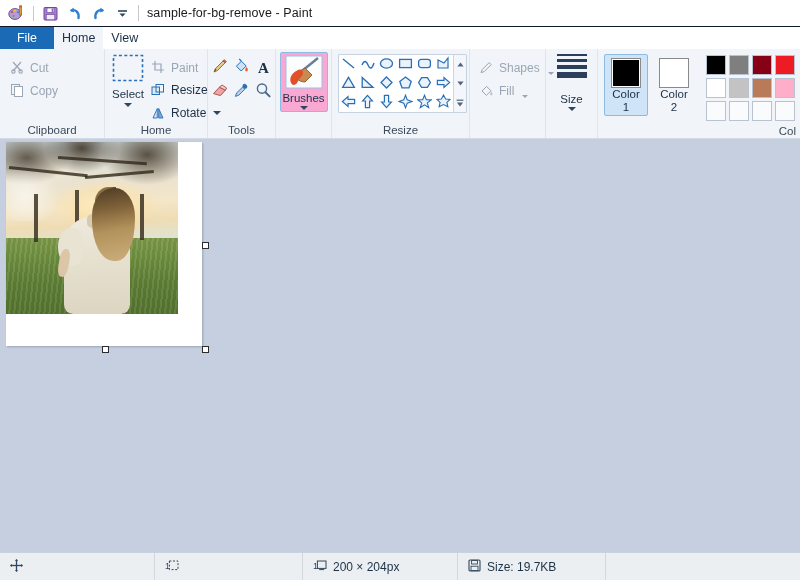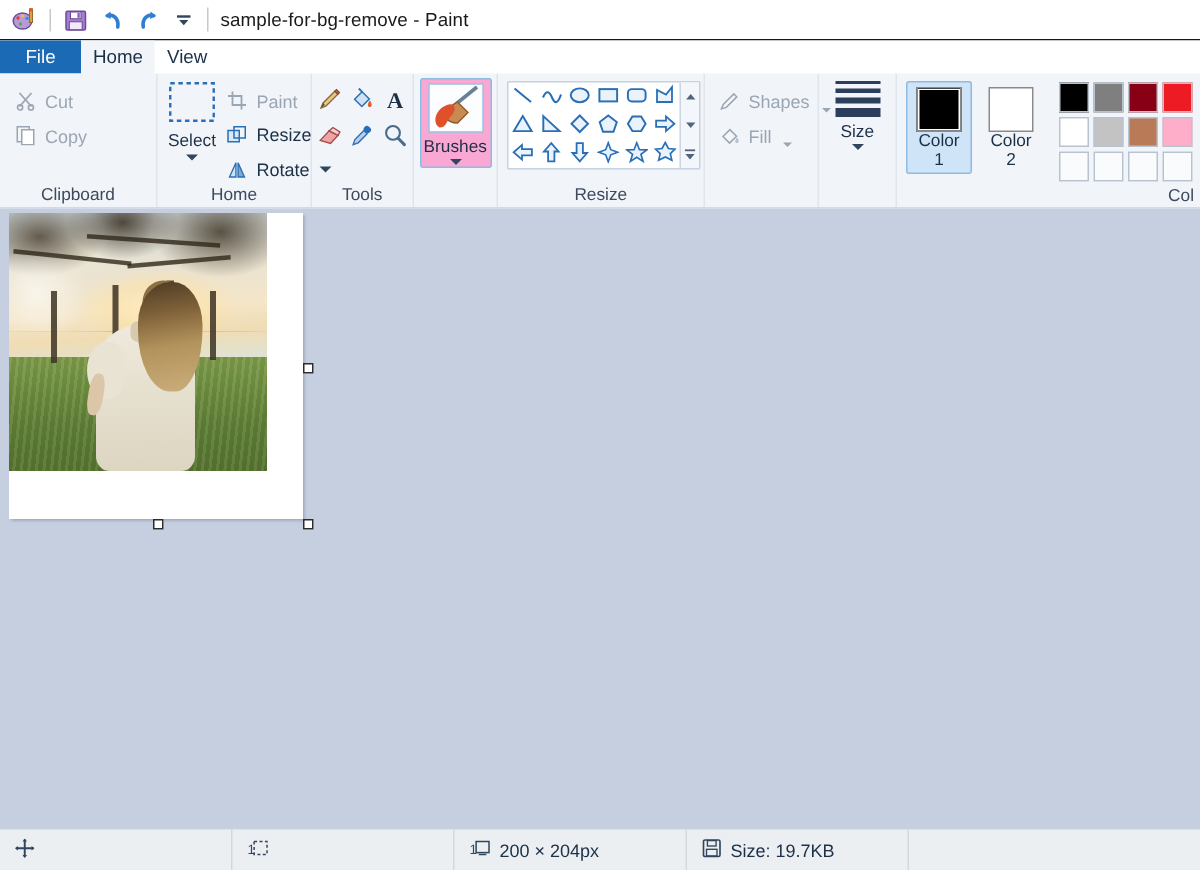--- a/index.html
+++ b/index.html
@@ -136,21 +136,21 @@
   
   .g-outfill { width: 76px; }
   .g-outfill .group-body { flex-direction: column; justify-content: flex-start; padding-top: 8px; padding-left: 3px; }
 
   
   .g-size { width: 52px; }
   .g-size .group-body { justify-content: center; padding-top: 5px; }
   .size-btn { display: flex; flex-direction: column; align-items: center; }
   .size-bars { display: flex; flex-direction: column; gap: 3px; align-items: center; width: 32px; }
   .size-bars i { display: block; width: 30px; background: #2b3f5c; }
-  .size-btn .lbl { font-size: 11.5px; margin-top: 4px; }
+  .size-btn .lbl { font-size: 11.5px; margin-top: 15px; }
 
   
   .g-colors { flex: 1; border-right: none; }
   .g-colors .group-body { padding-top: 5px; padding-left: 4px; gap: 4px; align-items: flex-start; }
   .g-colors .group-label { text-align: right; padding-right: 2px; }
   .color-slot {
     width: 44px; display: flex; flex-direction: column; align-items: center;
     padding: 3px 0 1px; border: 1px solid transparent; border-radius: 2px;
   }
   .color-slot.sel { background: #cfe4f7; border-color: #8cbce4; }

